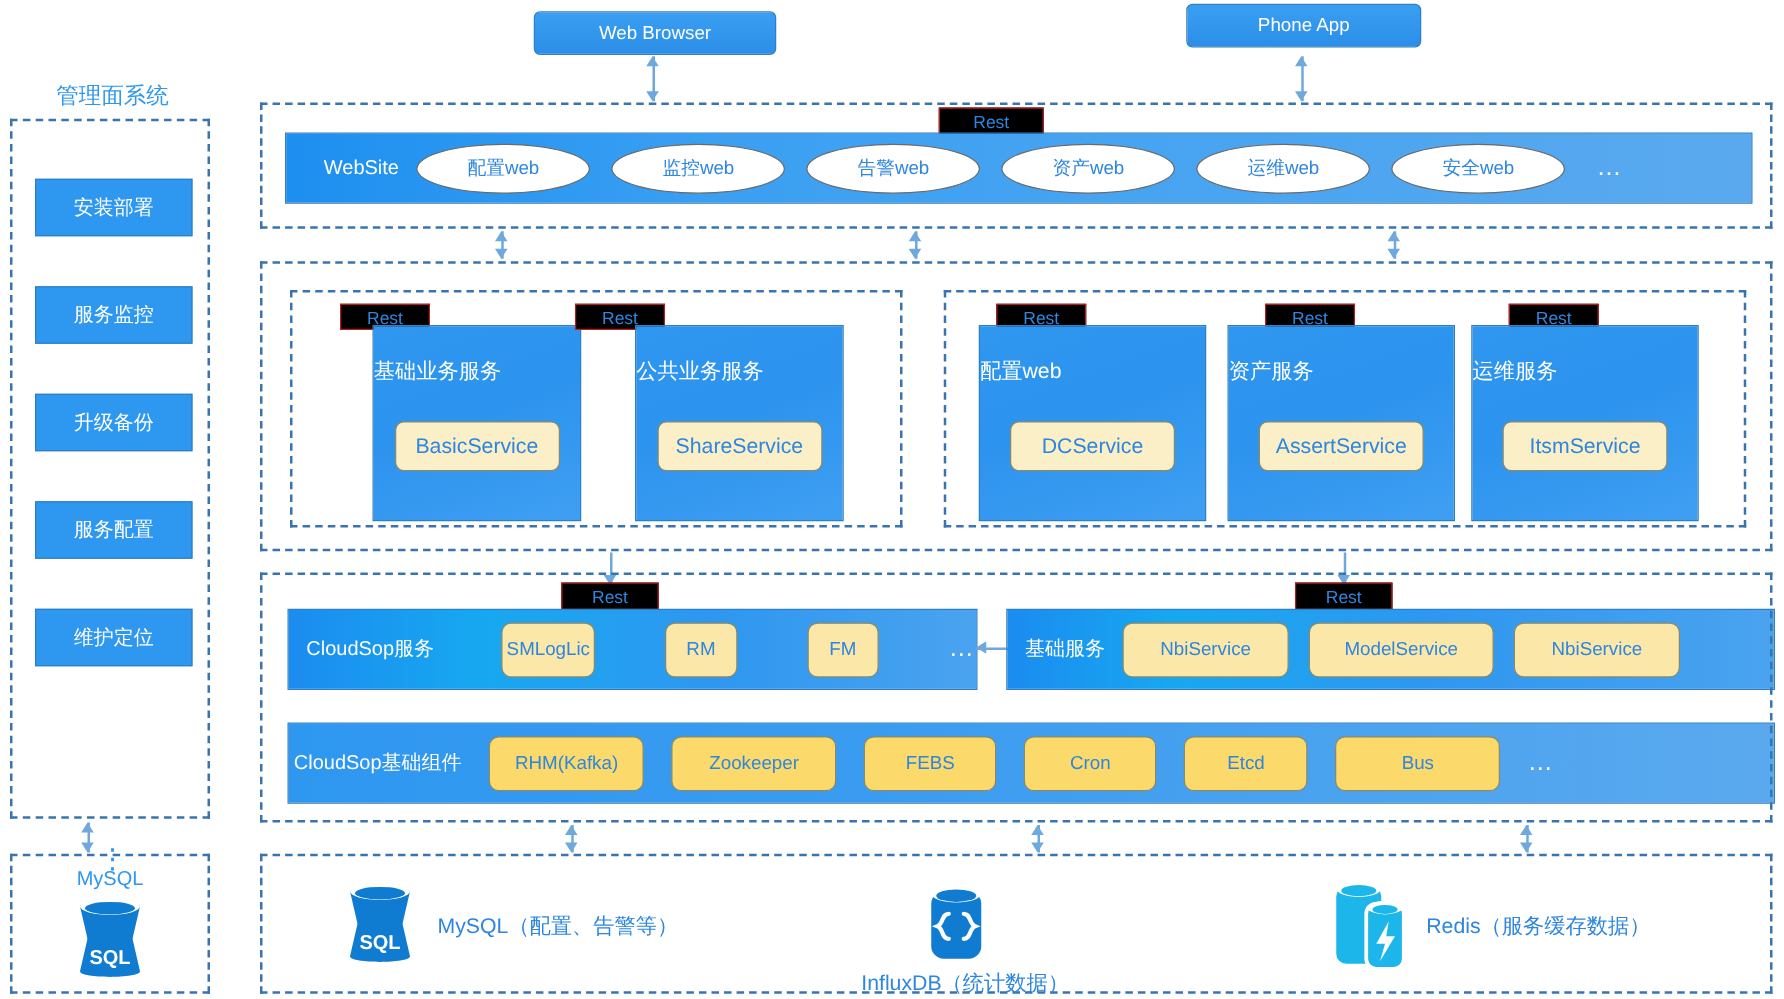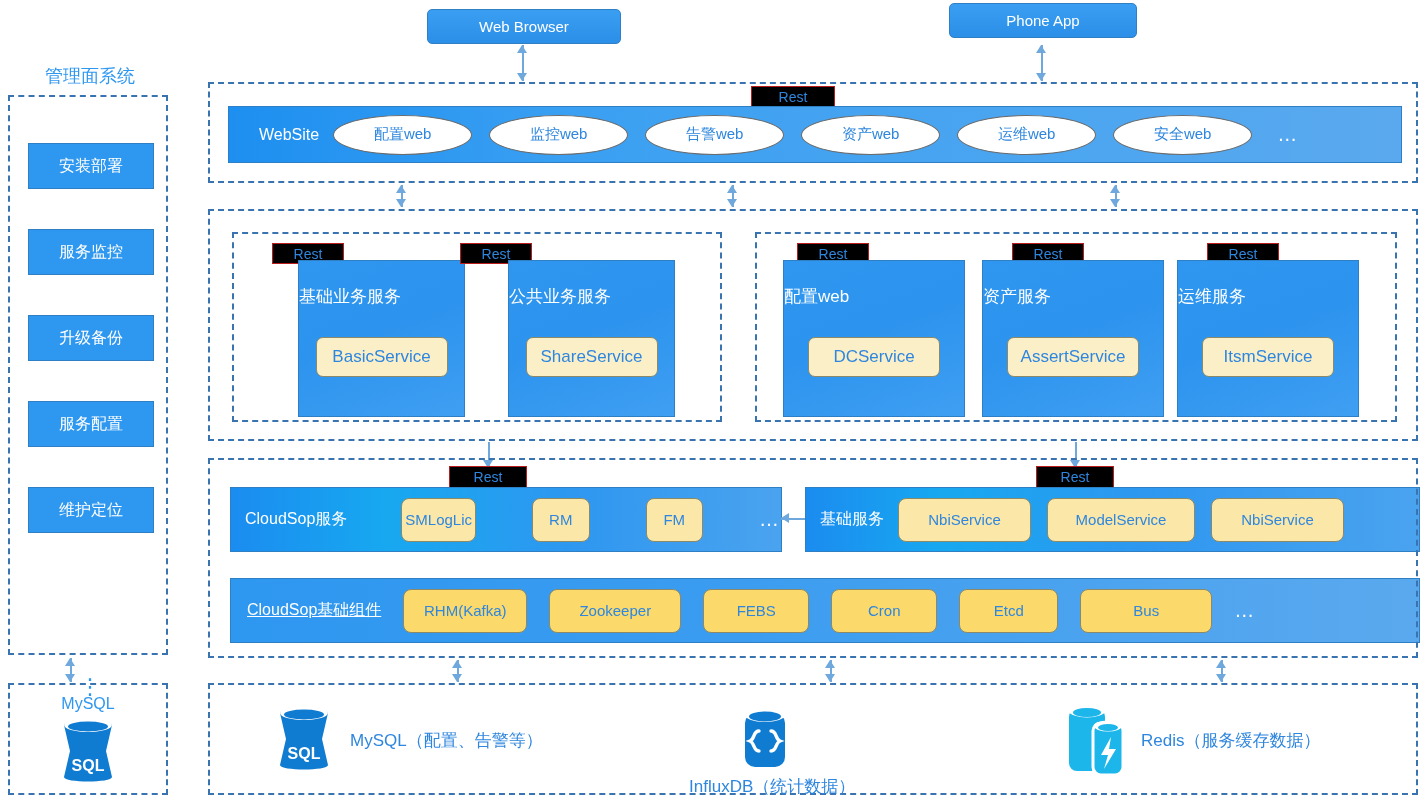--- a/index.html
+++ b/index.html
@@ -306,21 +306,21 @@
 
 <div class="rest-tab abs" style="left:1036px;top:466px;width:78px;height:22px;">Rest</div>
 <div class="abs" id="layer3-right">
   <span class="rowlabel">基础服务</span>
   <div class="chip3" style="width:131px">NbiService</div>
   <div class="chip3" style="width:146px">ModelService</div>
   <div class="chip3" style="width:131px">NbiService</div>
 </div>
 
 <div class="abs" id="layer4">
-  <span class="rowlabel" style="margin-left:16px;margin-right:22px;text-decoration:underline;">CloudSop基础组件</span>
+  <span class="rowlabel" style="margin-left:4px;margin-right:22px;">CloudSop基础组件</span>
   <div class="chip4" style="width:122px">RHM(Kafka)</div>
   <div class="chip4" style="width:130px">Zookeeper</div>
   <div class="chip4" style="width:104px">FEBS</div>
   <div class="chip4" style="width:104px">Cron</div>
   <div class="chip4" style="width:97px">Etcd</div>
   <div class="chip4" style="width:130px">Bus</div>
   <span class="rowdots">…</span>
 </div>
 
 <div class="abs dash" style="left:208px;top:458px;width:1210px;height:200px;"></div>

